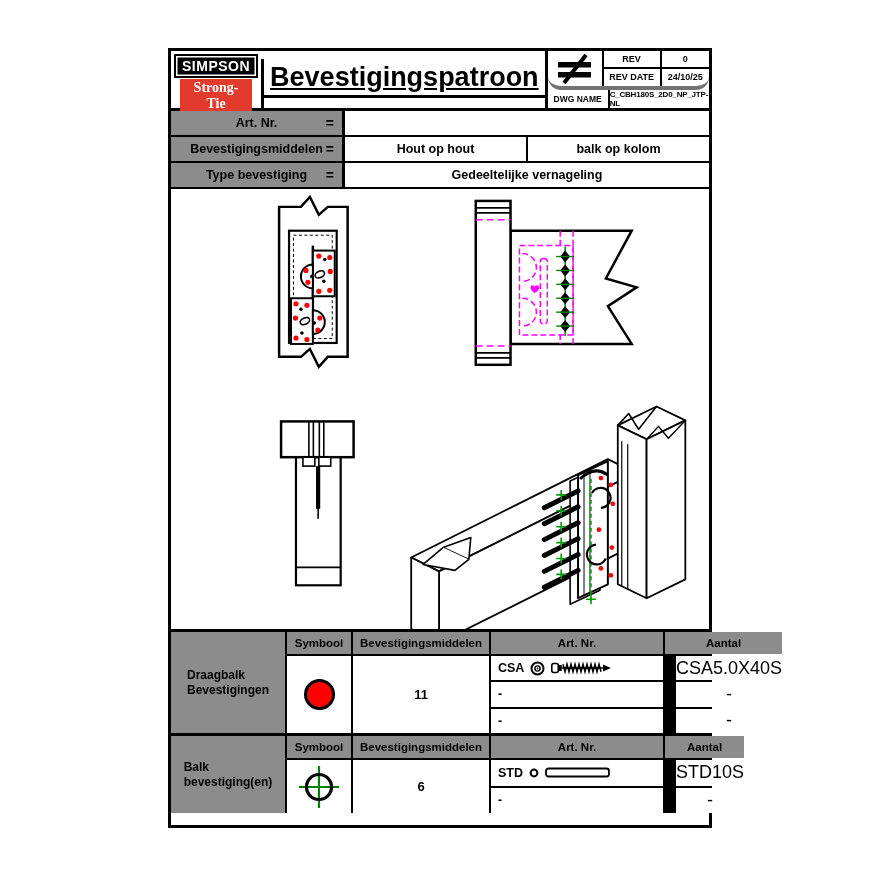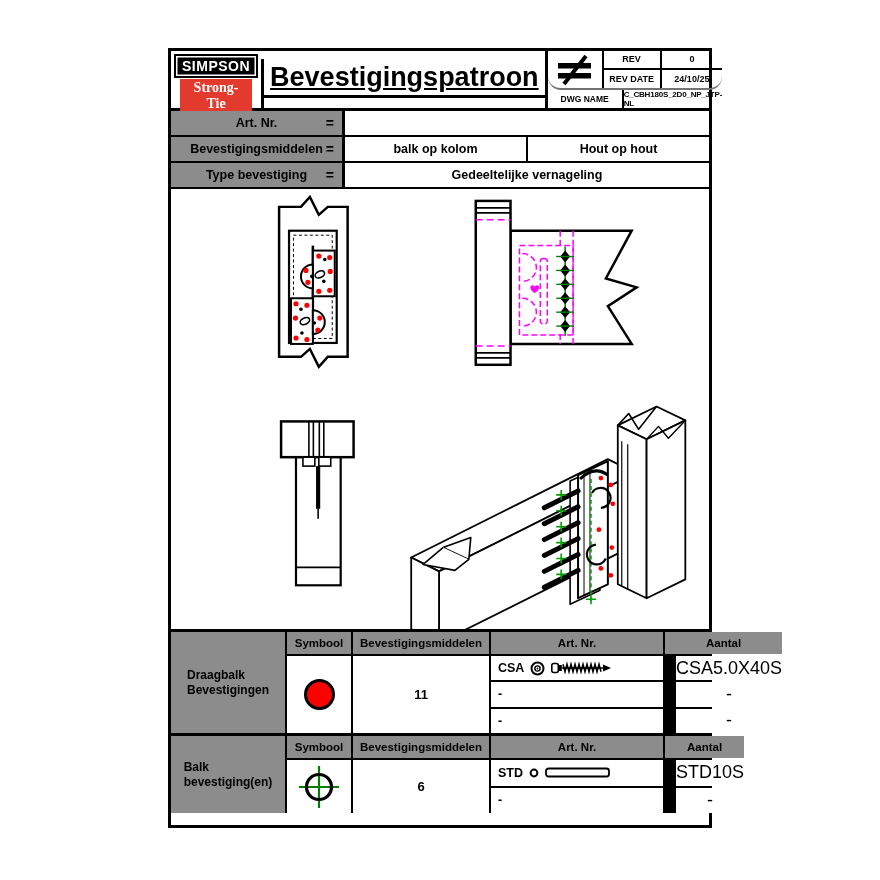--- a/index.html
+++ b/index.html
@@ -7,28 +7,28 @@
   #doc { position:absolute; left:168px; top:48px; width:544px; height:780px; border:3px solid #000; background:#fff; display:flex; flex-direction:column; }
 
   
   .hdr { height:60px; border-bottom:3px solid #000; display:flex; }
   .logo-cell { width:96px; border-right:3px solid #000; display:flex; flex-direction:column; align-items:center; justify-content:center; gap:1px; padding:3px;margin-top:8px; }
   .logo-top { background:#000; color:#fff; font-weight:bold; font-size:14px; letter-spacing:0.5px; padding:2px 6px; box-shadow: inset 0 0 0 1.5px #fff; border:2px solid #000; }
   .logo-bot { background:#E23B2E; color:#fff; font-family:"Liberation Serif", serif; font-weight:bold; font-size:14px; padding:1px 5px; width:72px; text-align:center; }
   .title-cell { flex:1; display:flex; align-items:center; justify-content:center; border-right:3px solid #000;text-decoration:underline; }
   .title-cell span { font-size:27px; font-weight:bold; border-bottom:3px solid #000; padding:0 6px 2px 6px; }
   .rev-block { width:176px; display:flex; flex-direction:column; font-weight:bold; }
-  .rev-top { display:flex; height:40px; border-bottom:2px solid #737373;border-radius:13px; }
+  .rev-top { display:flex; height:40px; border-bottom:4px solid #737373;border-radius:13px; }
   .neq-cell { width:56px; border-right:2px solid #000; display:flex; align-items:center; justify-content:center; }
   .rev-grid { flex:1; display:grid; grid-template-columns:58px 1fr; grid-template-rows:1fr 1fr; }
   .rev-grid > div { display:flex; align-items:center; justify-content:center; font-size:9px; }
   .rg-b { border-bottom:2px solid #000; }
   .rg-r { border-right:2px solid #000; }
   .rev-bot { flex:1; display:flex; }
-  .dwg-label { width:76px; border-right:2px solid #000; display:flex; align-items:center; justify-content:center; font-size:8.5px; }
+  .dwg-label { width:62px; border-right:2px solid #000; display:flex; align-items:center; justify-content:center; font-size:8.5px; }
   .dwg-value { flex:1; display:flex; align-items:center; justify-content:center; font-size:8px; letter-spacing:-0.2px; }
 
   
   .inforow { height:26px; border-bottom:2px solid #000; display:flex; }
   .inforow:last-of-type { border-bottom:3px solid #000; }
   .ilabel { width:174px; background:#8C8C8C; border-right:3px solid #000; position:relative; display:flex; align-items:center; justify-content:center; font-weight:bold; font-size:12.5px; }
   .ilabel .eq { position:absolute; right:8px; font-size:14px; }
   .ivals { flex:1; display:flex; }
   .ival { flex:1; display:flex; align-items:center; justify-content:center; font-weight:bold; font-size:12.5px; }
   .ival + .ival { border-left:2px solid #000; }
@@ -91,22 +91,22 @@
       <span>Art. Nr.</span>
       <span class="eq">=</span>
     </div>
   </div>
   <div class="inforow">
     <div class="ilabel">
       <span>Bevestigingsmiddelen</span>
       <span class="eq">=</span>
     </div>
     <div class="ivals">
+      <div class="ival">Hout op hout</div>
       <div class="ival">balk op kolom</div>
-      <div class="ival">Hout op hout</div>
     </div>
   </div>
   <div class="inforow">
     <div class="ilabel">
       <span>Type bevestiging</span>
       <span class="eq">=</span>
     </div>
     <div class="ivals">
       <div class="ival">Gedeeltelijke vernageling</div>
     </div>

